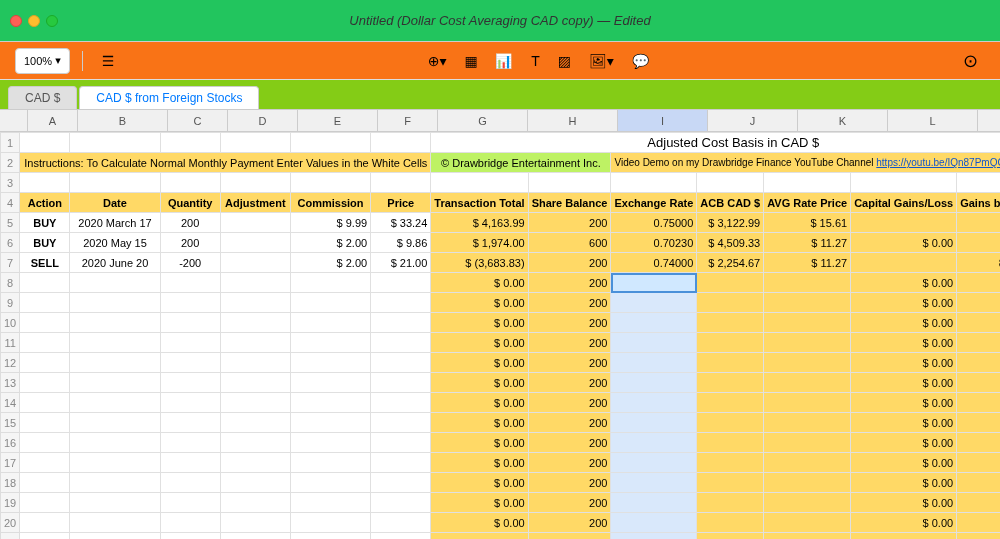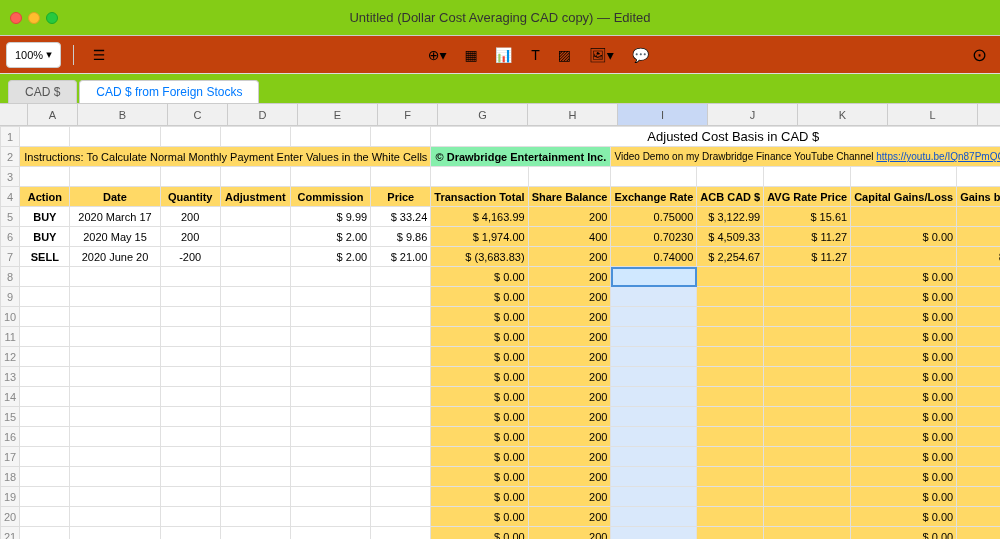--- a/index.html
+++ b/index.html
@@ -1,48 +1,49 @@
 <!DOCTYPE html>
 <html><head>
   <meta charset="utf-8">
   <style>
     * { box-sizing: border-box; margin: 0; padding: 0; }
     body { font-family: -apple-system, BlinkMacSystemFont, 'Helvetica Neue', Arial, sans-serif; font-size: 12px; background: #f0f0f0; }
 
     
     #titlebar {
-      background: #84cc16;
-      height: 36px;
+      background: #22c55e;
+      height: 42px;
       display: flex;
       align-items: center;
       justify-content: center;
       position: relative;
       border-bottom: 1px solid #ccc;
+      font-style: italic;
     }
     #titlebar .traffic-lights {
       position: absolute;
       left: 10px;
       display: flex;
       gap: 6px;
     }
     .traffic-light {
       width: 12px; height: 12px; border-radius: 50%;
     }
     .tl-red { background: #ff5f56; border: 1px solid #e0443e; }
     .tl-yellow { background: #ffbd2e; border: 1px solid #dea123; }
     .tl-green { background: #27c93f; border: 1px solid #1aab29; }
     #titlebar .title { font-size: 13px; color: #333; }
 
     
     #toolbar {
-      background: #c2410c;
+      background: #f97316;
       height: 38px;
       display: flex;
       align-items: center;
-      padding: 0 6px;
+      padding: 0 15px;
       gap: 8px;
       border-bottom: 1px solid #ddd;
     }
     .toolbar-btn {
       background: #fff;
       border: 1px solid #ccc;
       border-radius: 4px;
       padding: 3px 8px;
       font-size: 11px;
       cursor: pointer;
@@ -159,24 +160,23 @@
     .bold { font-weight: bold; }
     .link { color: #1155cc; text-decoration: underline; }
 
     
     .merged-instructions {
       background: #ffd966;
       font-size: 11px;
       font-weight: 500;
     }
     .merged-drawbridge {
-      background: #86efac;
+      background: #bef264;
       font-size: 10px;
       text-align: center;
-      font-weight: bold;
     }
     .merged-video {
       background: #ffd966;
       font-size: 10px;
     }
 
     
     .page-title-cell {
       background: #ffffff;
       text-align: center;
@@ -359,21 +359,21 @@
 
     <tr>
       <td class="row-num">6</td>
       <td class="cell-white text-center bold">BUY</td>
       <td class="cell-white text-center">2020 May 15</td>
       <td class="cell-white text-center">200</td>
       <td class="cell-white text-right"></td>
       <td class="cell-white text-right">$ 2.00</td>
       <td class="cell-white text-right">$ 9.86</td>
       <td class="cell-yellow text-right">$ 1,974.00</td>
-      <td class="cell-yellow text-right">400</td>
+      <td class="cell-yellow text-right">600</td>
       <td class="cell-yellow text-right">0.70230</td>
       <td class="cell-yellow text-right">$ 4,509.33</td>
       <td class="cell-yellow text-right">$ 11.27</td>
       <td class="cell-yellow text-right">$ 0.00</td>
       <td class="cell-yellow text-right"></td>
     </tr>
 
     <tr>
       <td class="row-num">7</td>
       <td class="cell-white text-center bold">SELL</td>

